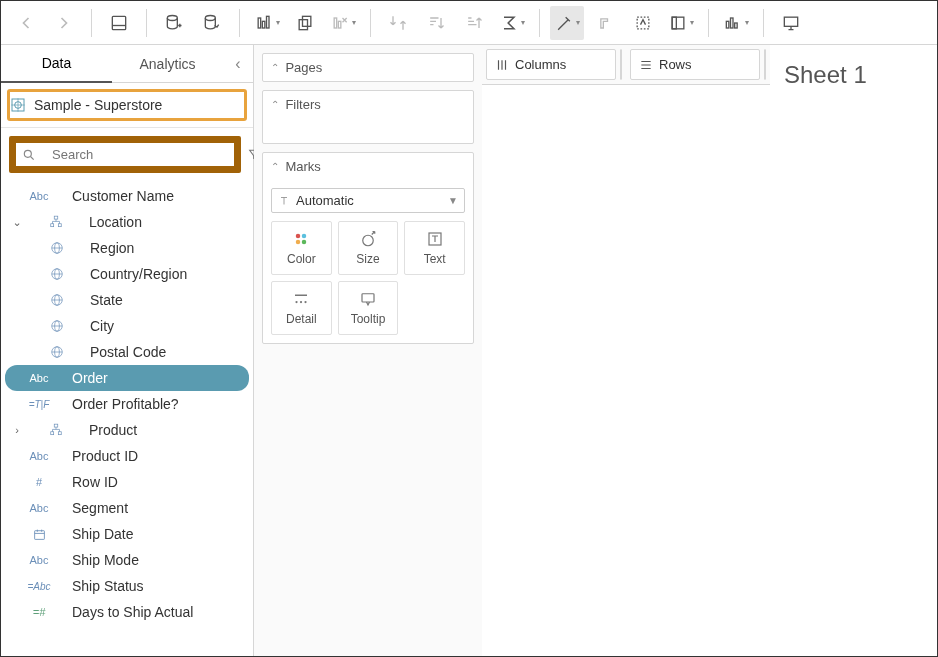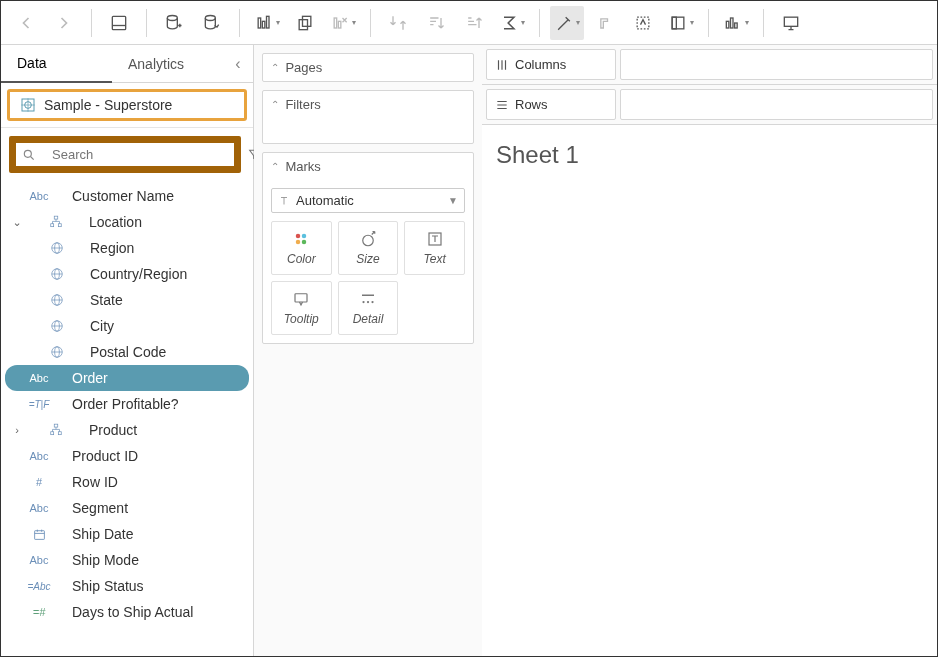--- a/index.html
+++ b/index.html
@@ -11,30 +11,30 @@
   .tb-btn.disabled { color: #bbb; }
   .tb-sep { width: 1px; height: 28px; background: #d6d6d6; margin: 0 6px; }
   .tb-btn svg { width: 20px; height: 20px; }
   .tb-btn.active { background: #e7e7e7; }
   .dd-caret { font-size: 8px; margin-left: 2px; color: #888; }
   
   
   .main { display: flex; height: calc(100% - 44px); }
   .left-pane { width: 253px; border-right: 1px solid #d6d6d6; display: flex; flex-direction: column; }
   .mid-pane { width: 228px; padding: 8px; background: #fafafa; display: flex; flex-direction: column; gap: 8px; }
-  .right-pane { flex: 1; display: flex; flex-direction: column; }
+  .right-pane { flex: 1; display: flex; }
   
   
   .lp-tabs { display: flex; border-bottom: 1px solid #d6d6d6; align-items: center; height: 38px; }
-  .lp-tab { flex: 1; text-align: left; padding: 10px 16px; cursor: pointer; font-size: 14px; color: #555; }
+  .lp-tab { flex: 1; text-align: center; padding: 10px 16px; cursor: pointer; font-size: 14px; color: #555; }
   .lp-tab.active { color: #000; border-bottom: 2px solid #555; font-weight: 500; }
   .lp-collapse { width: 30px; text-align: center; color: #888; cursor: pointer; font-size: 16px; }
   
   
-  .data-source { margin: 6px; padding: 5px 10px; border: 3px solid #e8a33d; border-radius: 3px; display: flex; align-items: center; gap: 8px; font-size: 14px; }
+  .data-source { margin: 6px; padding: 5px 0; border: 3px solid #e8a33d; border-radius: 3px; display: flex; align-items: center; gap: 8px; font-size: 14px; }
   .ds-icon { width: 16px; height: 16px; }
   
   
   .search-row { display: flex; padding: 8px; gap: 6px; align-items: center; border-top: 1px solid #e6e6e6; }
   .search-box { flex: 1; display: flex; align-items: center; border: 7px solid #a16207; border-radius: 2px; padding: 4px 6px; gap: 16px; }
   .search-box input { border: none; outline: none; flex: 1; font-size: 13px; }
   .filter-btn, .menu-btn { width: 22px; height: 22px; display: flex; align-items: center; justify-content: center; color: #777; cursor: pointer; }
   
   
   .field-list { flex: 1; overflow-y: auto; padding: 2px 4px 10px 4px; }
@@ -51,21 +51,21 @@
   
   
   .shelf { border: 1px solid #d6d6d6; background: #fff; border-radius: 2px; }
   .shelf-header { display: flex; align-items: center; padding: 6px 8px; gap: 6px; font-size: 13px; color: #555; }
   .shelf-header.collapsed { border-bottom: none; }
   .shelf-chev { font-size: 10px; color: #888; }
   .marks-body { padding: 8px; }
   .mark-type { border: 1px solid #ccc; border-radius: 2px; display: flex; align-items: center; padding: 4px 6px; gap: 6px; font-size: 13px; margin-bottom: 8px; }
   .mark-type .spacer { flex: 1; }
   .mark-grid { display: grid; grid-template-columns: repeat(3, 1fr); gap: 6px; }
-  .mark-cell { border: 1px solid #e0e0e0; border-radius: 2px; padding: 8px 4px; display: flex; flex-direction: column; align-items: center; gap: 4px; cursor: pointer; font-size: 12px; color: #555; font-style: italic; }
+  .mark-cell { border: 1px solid #e0e0e0; border-radius: 2px; padding: 8px 4px; display: flex; flex-direction: column; align-items: center; gap: 4px; cursor: pointer; font-size: 12px; color: #555; }
   .mark-cell svg { width: 18px; height: 18px; }
   
   
   .cr-shelf { display: flex; border-bottom: 1px solid #d6d6d6; align-items: stretch; height: 40px; background: #fafafa; }
   .cr-label { width: 130px; border: 1px solid #d6d6d6; margin: 4px 0 4px 4px; display: flex; align-items: center; gap: 6px; padding: 0 8px; font-size: 13px; background: #fff; border-radius: 2px; }
   .cr-drop { flex: 1; border: 1px solid #d6d6d6; margin: 4px 4px 4px 4px; background: #fff; border-radius: 2px; }
   .sheet-title { padding: 16px 14px; font-size: 24px; font-weight: 300; color: #555; }
   
   .globe { stroke: #6b8fb8; fill: none; stroke-width: 1.2; }
   .hier { stroke: #6b8fb8; fill: none; stroke-width: 1.2; }
@@ -394,34 +394,34 @@
               <span>Size</span>
             </div>
           <div class="mark-cell">
               <svg viewBox="0 0 24 24" fill="none" stroke="#777" stroke-width="1.6">
                 <rect x="4" y="4" width="16" height="16"></rect>
                 <path d="M8 8h8M12 8v8"></path>
               </svg>
               <span>Text</span>
             </div>
           <div class="mark-cell">
-              <svg viewBox="0 0 24 24" fill="none" stroke="#777" stroke-width="1.6">
-                <rect x="4" y="5" width="16" height="11" rx="1"></rect>
-                <path d="M10 16l2 4 2-4"></path>
-              </svg>
-              <span>Tooltip</span>
-            </div>
-          <div class="mark-cell">
               <svg viewBox="0 0 24 24" fill="#777">
                 <circle cx="6" cy="16" r="1.5"></circle>
                 <circle cx="12" cy="16" r="1.5"></circle>
                 <circle cx="18" cy="16" r="1.5"></circle>
                 <rect x="4" y="6" width="16" height="2"></rect>
               </svg>
               <span>Detail</span>
+            </div>
+          <div class="mark-cell">
+              <svg viewBox="0 0 24 24" fill="none" stroke="#777" stroke-width="1.6">
+                <rect x="4" y="5" width="16" height="11" rx="1"></rect>
+                <path d="M10 16l2 4 2-4"></path>
+              </svg>
+              <span>Tooltip</span>
             </div>
         </div>
       </div>
     </div>
   </div>
 
   <div class="right-pane">
     <div class="cr-shelf">
       <div class="cr-label">
         <svg width="14" height="14" viewBox="0 0 24 24" fill="none" stroke="#555" stroke-width="2">

